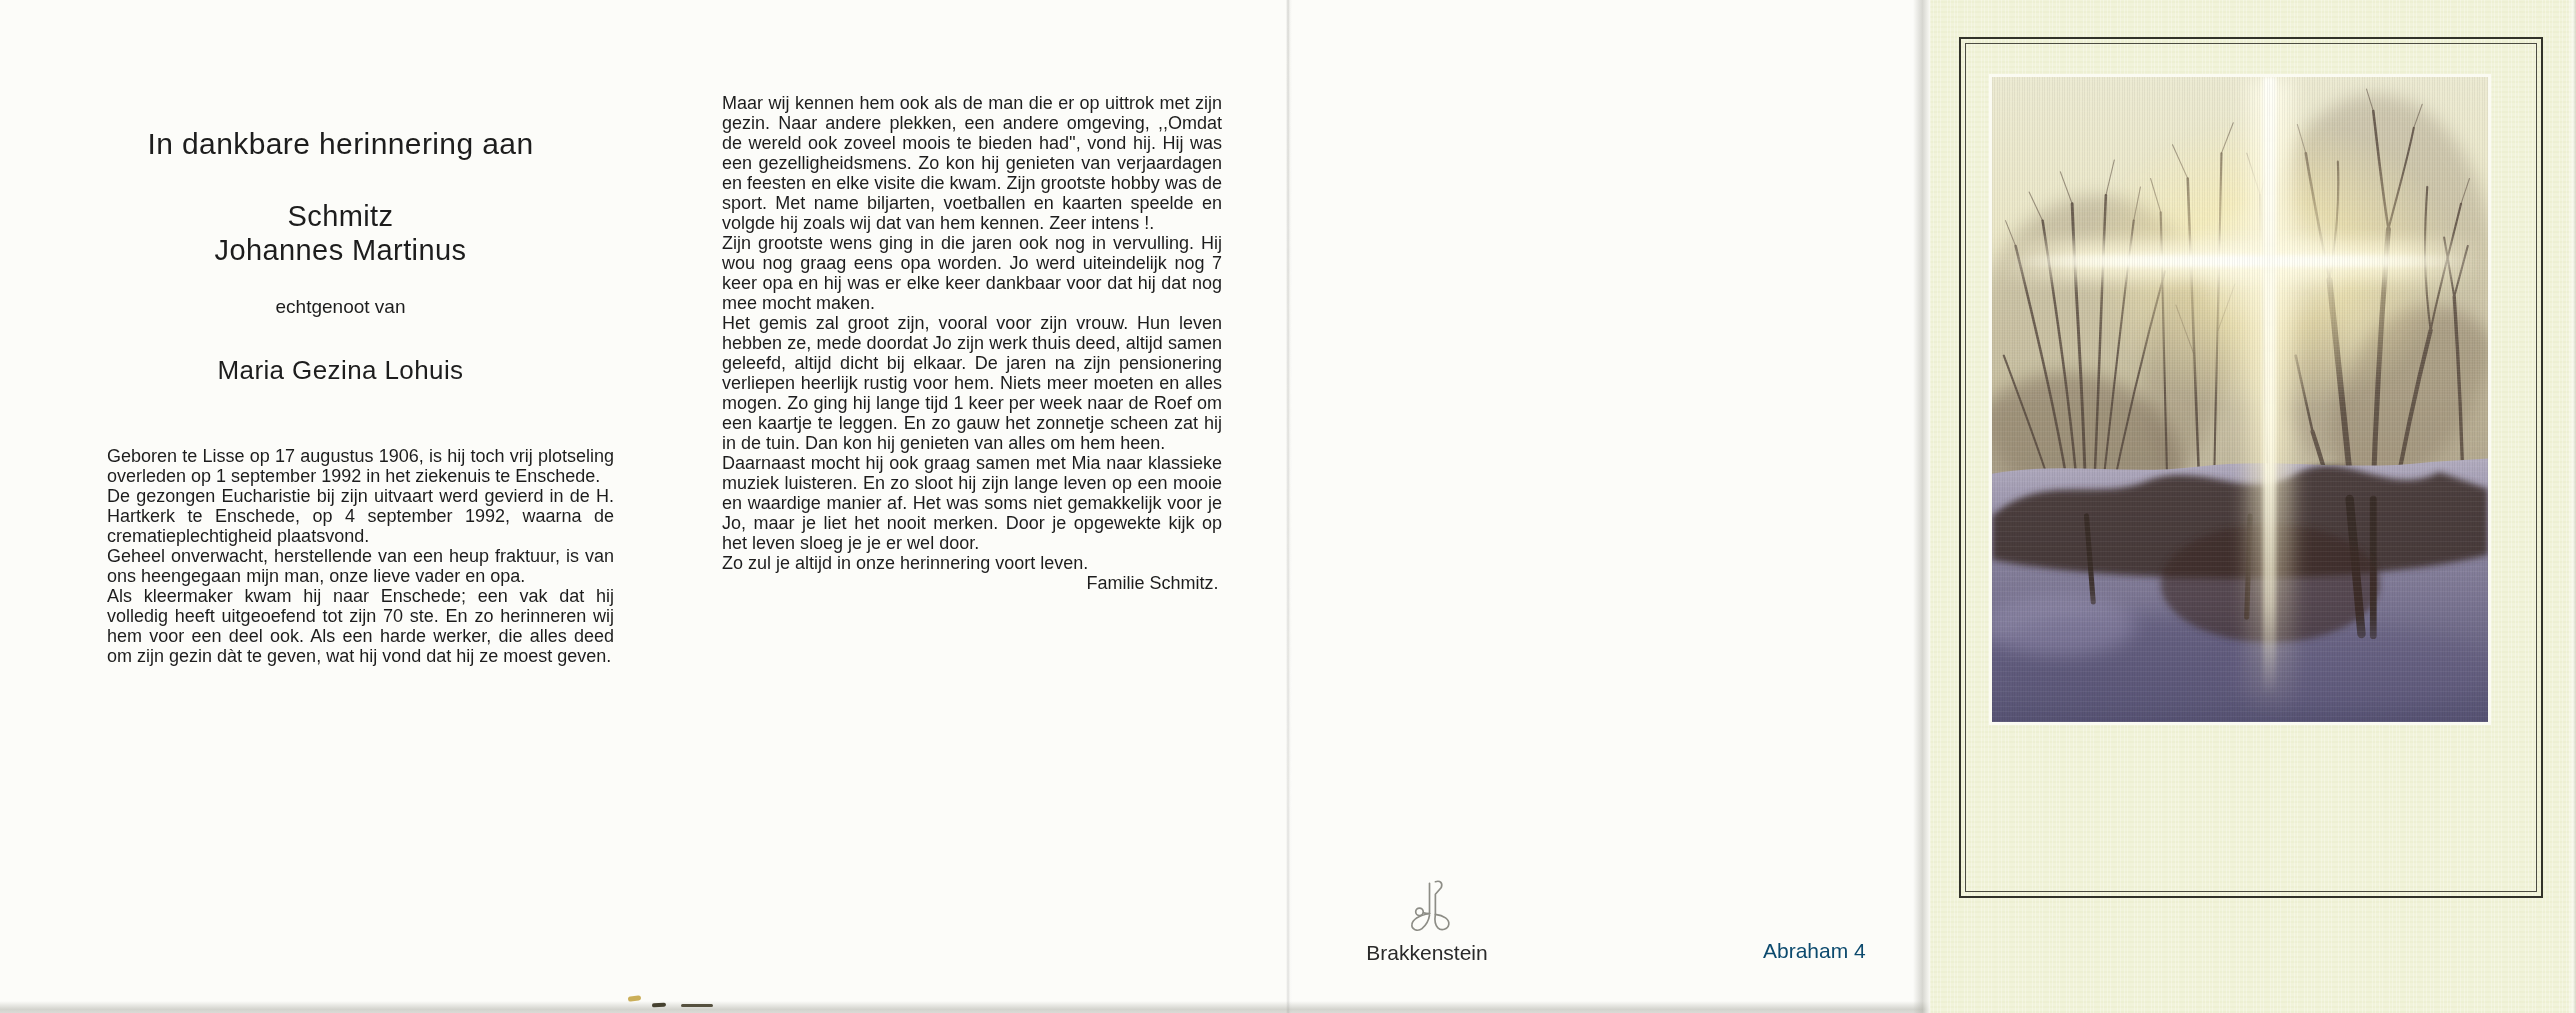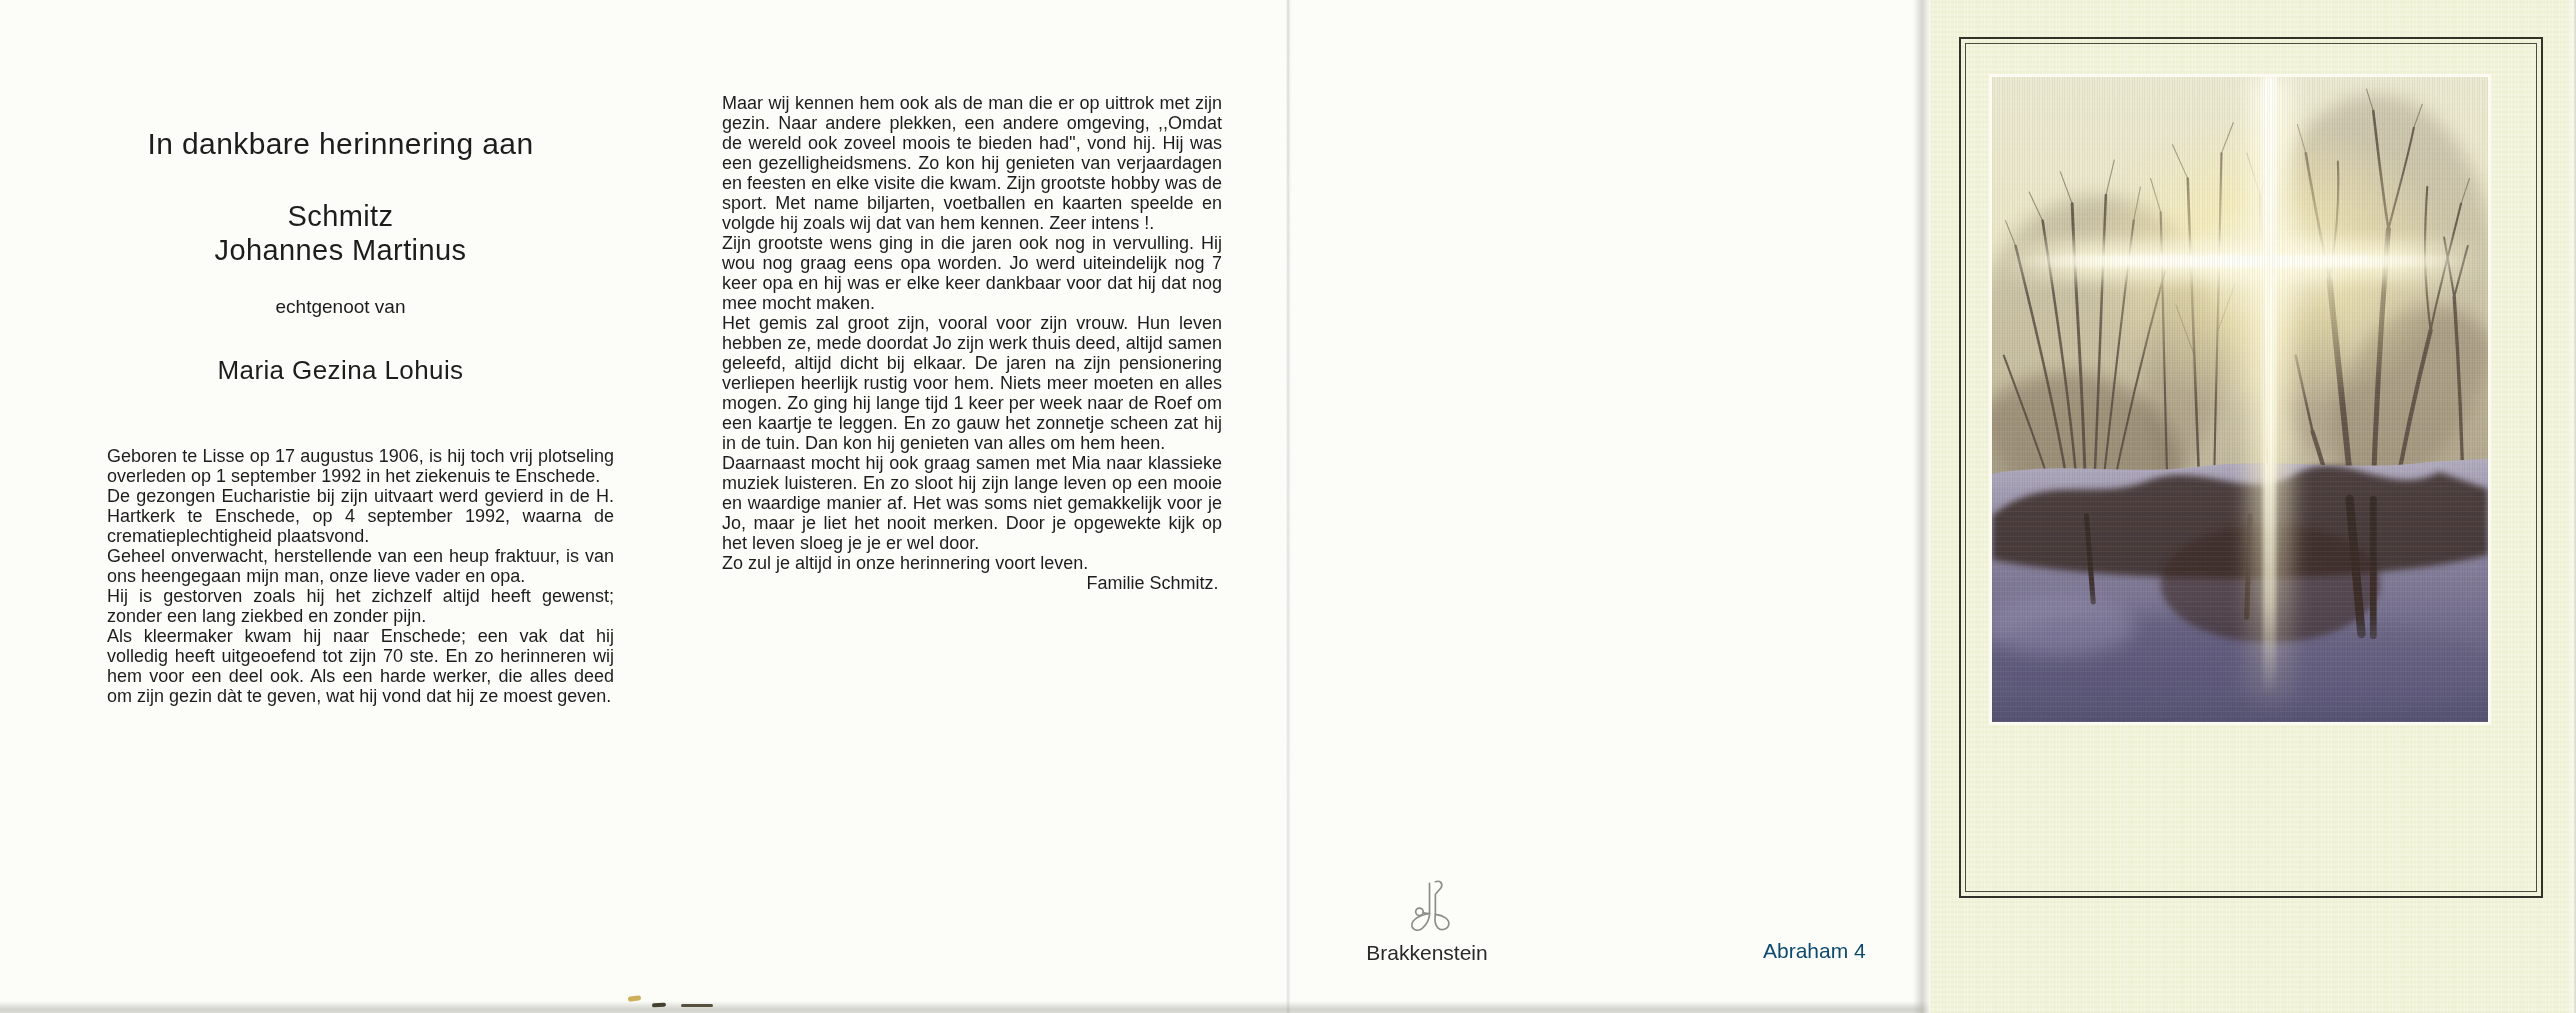--- a/index.html
+++ b/index.html
@@ -84,21 +84,20 @@
         <div>Schmitz</div>
         <div>Johannes Martinus</div>
       </div>
       <div class="lp-rel">echtgenoot van</div>
       <div class="lp-spouse">Maria Gezina Lohuis</div>
     </div>
     <div class="lp-body textcol">
       <p>Geboren te Lisse op 17 augustus 1906, is hij toch vrij plotseling overleden op 1 september 1992 in het ziekenuis te Enschede.</p>
       <p>De gezongen Eucharistie bij zijn uitvaart werd gevierd in de H. Hartkerk te Enschede, op 4 september 1992, waarna de crematieplechtigheid plaatsvond.</p>
       <p>Geheel onverwacht, herstellende van een heup fraktuur, is van ons heengegaan mijn man, onze lieve vader en opa.</p>
-      <p>Hij is gestorven zoals hij het zichzelf altijd heeft gewenst; zonder een lang ziekbed en zonder pijn.</p>
       <p>Als kleermaker kwam hij naar Enschede; een vak dat hij volledig heeft uitgeoefend tot zijn 70 ste. En zo herinneren wij hem voor een deel ook. Als een harde werker, die alles deed om zijn gezin dàt te geven, wat hij vond dat hij ze moest geven.</p>
     </div>
   </section>
 
   <section class="mp-body textcol">
     <p>Maar wij kennen hem ook als de man die er op uittrok met zijn gezin. Naar andere plekken, een andere omgeving, ,,Omdat de wereld ook zoveel moois te bieden had'', vond hij. Hij was een gezelligheidsmens. Zo kon hij genieten van verjaardagen en feesten en elke visite die kwam. Zijn grootste hobby was de sport. Met name biljarten, voetballen en kaarten speelde en volgde hij zoals wij dat van hem kennen. Zeer intens !.</p>
     <p>Zijn grootste wens ging in die jaren ook nog in vervulling. Hij wou nog graag eens opa worden. Jo werd uiteindelijk nog 7 keer opa en hij was er elke keer dankbaar voor dat hij dat nog mee mocht maken.</p>
     <p>Het gemis zal groot zijn, vooral voor zijn vrouw. Hun leven hebben ze, mede doordat Jo zijn werk thuis deed, altijd samen geleefd, altijd dicht bij elkaar. De jaren na zijn pensionering verliepen heerlijk rustig voor hem. Niets meer moeten en alles mogen. Zo ging hij lange tijd 1 keer per week naar de Roef om een kaartje te leggen. En zo gauw het zonnetje scheen zat hij in de tuin. Dan kon hij genieten van alles om hem heen.</p>
     <p>Daarnaast mocht hij ook graag samen met Mia naar klassieke muziek luisteren. En zo sloot hij zijn lange leven op een mooie en waardige manier af. Het was soms niet gemakkelijk voor je Jo, maar je liet het nooit merken. Door je opgewekte kijk op het leven sloeg je je er wel door.</p>
     <p>Zo zul je altijd in onze herinnering voort leven.</p>

